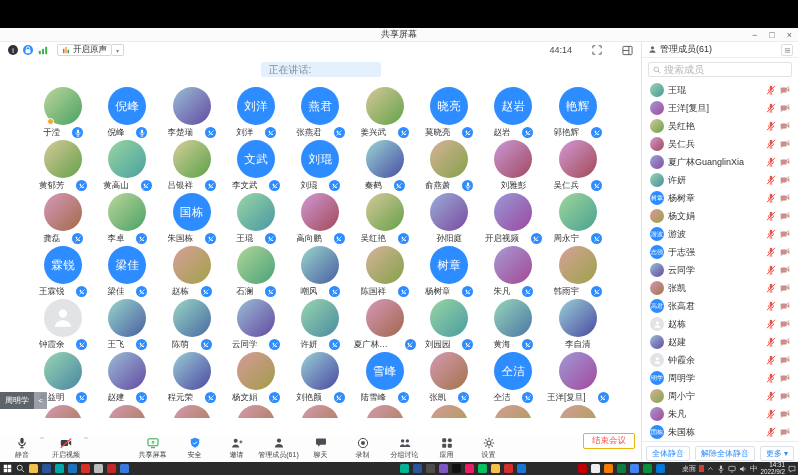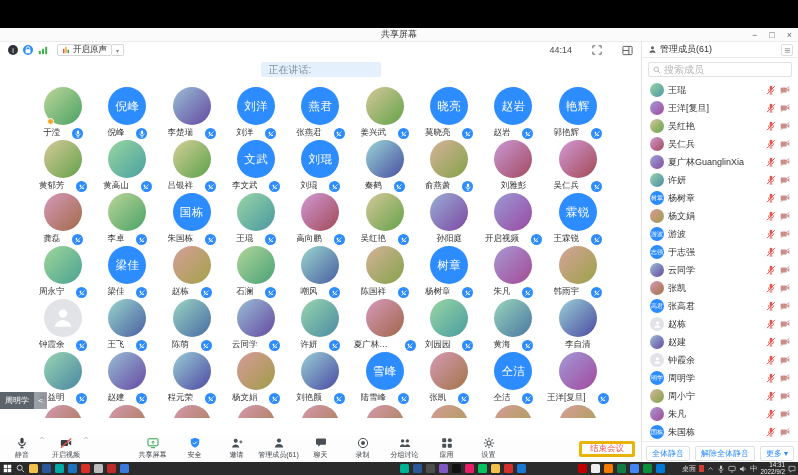--- a/index.html
+++ b/index.html
@@ -27,37 +27,37 @@
   .banner{position:absolute;top:20px;left:50%;transform:translateX(-50%);width:120px;height:15px;background:#e4f1fd;border-radius:2px;display:flex;align-items:center;padding-left:8px}
   .banner span{font-size:10px;color:#7d8b99}
   
   .grid{position:absolute;top:44px;left:31px;width:579px;height:332px;display:grid;grid-template-columns:repeat(9,1fr);grid-auto-rows:53px;overflow:hidden}
   .tile{display:flex;flex-direction:column;align-items:center;justify-content:flex-start;padding-top:1px}
   .av{width:38px;height:38px;border-radius:50%;position:relative;display:flex;align-items:center;justify-content:center;overflow:visible;flex:none}
   .av.txt{background:#2d8cff;color:#fff;font-size:11.5px;letter-spacing:.5px}
   .av.gray{background:#e1e3e6}
   .av .person-g{width:24px;height:24px;color:#fff}
   .statusdot{position:absolute;left:3px;bottom:0;width:7px;height:7px;border-radius:50%;background:#f5a623;border:1px solid #fff}
-  .nmrow{margin-top:2px;display:flex;align-items:flex-end;gap:12px;max-width:62px}
+  .nmrow{margin-top:2px;display:flex;align-items:flex-start;gap:12px;max-width:62px}
   .nm{font-size:8.5px;color:#333;white-space:nowrap;overflow:hidden;text-overflow:ellipsis;max-width:50px}
   .badge{width:11px;height:11px;border-radius:50%;background:#2d8cff;display:inline-flex;align-items:center;justify-content:center;flex:none}
   .badge .ic{width:8px;height:8px;color:#fff}
   
   .mini{position:absolute;left:0;top:350px;height:17px;display:flex}
   .mini .label{background:rgba(72,78,86,.88);color:#fff;font-size:8px;display:flex;align-items:center;padding:0 5px;max-width:56px;white-space:nowrap;overflow:hidden;text-overflow:ellipsis}
   .mini .collapse{width:13px;background:rgba(141,147,156,.88);color:#fff;font-size:8px;display:flex;align-items:center;justify-content:center}
   
   .btoolbar{position:absolute;bottom:0;left:0;width:100%;height:26px;background:#fdfdfd}
   .bt-left{position:absolute;left:5px;bottom:2px;display:flex;gap:4px}
   .bt-item{display:flex;flex-direction:column;align-items:center;width:34px;cursor:default}
   .bt-item .ic{width:12px;height:12px}
   .bt-item .lbl{font-size:7px;color:#3a3f45;margin-top:1px;white-space:nowrap}
   .chev{font-size:6px;color:#999;align-self:flex-start;margin-top:-2px}
   .bt-center{position:absolute;left:50%;transform:translateX(-50%);bottom:2px;display:flex;gap:8px}
-  .end-btn{position:absolute;right:6px;bottom:5px;height:16px;padding:0 8px;border:3px solid #eab308;border-radius:2px;background:#fff;color:#f2574d;font-size:8.5px;display:flex;align-items:center}
+  .end-btn{position:absolute;right:6px;bottom:13px;height:16px;padding:0 8px;border:1px solid #eab308;border-radius:2px;background:#fff;color:#f2574d;font-size:8.5px;display:flex;align-items:center}
   
   .sb-header{height:16px;display:flex;align-items:center;gap:3px;padding:0 6px;border-bottom:1px solid #ececec;position:relative}
   .sb-header .ttl{font-size:9px;color:#333}
   .sb-menu{position:absolute;right:5px;top:2px;width:12px;height:12px;border:1px solid #ddd;border-radius:2px;display:flex;align-items:center;justify-content:center;color:#888}
   .sb-menu .ic{width:7px;height:7px}
   .sb-search{margin:4px 6px;height:15px;border:1px solid #e2e2e2;border-radius:2px;background:#fff;display:flex;align-items:center;padding:0 4px;gap:3px}
   .sb-search input{border:none;outline:none;flex:1;font-size:10px;color:#333;background:transparent;min-width:0}
   .sb-search input::placeholder{color:#b6b6b6}
   .sb-list{height:360px;overflow:hidden}
   .mrow{height:18px;display:flex;align-items:center;gap:4px;padding:0 8px}
@@ -515,39 +515,39 @@
                 <span class="ic">
                   <svg viewBox="0 0 12 12">
                     <path d="M3.1 2.1 C2.1 3.1 2.3 5 4.3 7 C6.3 9 8.3 9.5 9.3 8.5 L8.1 6.6 L6.7 7 C5.7 6.6 4.9 5.8 4.5 4.8 L5.1 3.4 Z" fill="currentColor"></path>
                     <path d="M2 10 L10 2" stroke="currentColor" stroke-width="1"></path>
                   </svg>
                 </span>
               </span>
             </div>
           </div>
           <div class="tile">
+            <div class="av" style="background:linear-gradient(135deg,hsl(114,42%,72%),hsl(169,38%,46%))"></div>
+            <div class="nmrow">
+              <span class="nm">周永宁</span>
+              <span class="badge">
+                <span class="ic">
+                  <svg viewBox="0 0 12 12">
+                    <path d="M3.1 2.1 C2.1 3.1 2.3 5 4.3 7 C6.3 9 8.3 9.5 9.3 8.5 L8.1 6.6 L6.7 7 C5.7 6.6 4.9 5.8 4.5 4.8 L5.1 3.4 Z" fill="currentColor"></path>
+                    <path d="M2 10 L10 2" stroke="currentColor" stroke-width="1"></path>
+                  </svg>
+                </span>
+              </span>
+            </div>
+          </div>
+          <div class="tile">
             <div class="av txt">
               <span>霖锐</span>
             </div>
             <div class="nmrow">
               <span class="nm">王霖锐</span>
-              <span class="badge">
-                <span class="ic">
-                  <svg viewBox="0 0 12 12">
-                    <path d="M3.1 2.1 C2.1 3.1 2.3 5 4.3 7 C6.3 9 8.3 9.5 9.3 8.5 L8.1 6.6 L6.7 7 C5.7 6.6 4.9 5.8 4.5 4.8 L5.1 3.4 Z" fill="currentColor"></path>
-                    <path d="M2 10 L10 2" stroke="currentColor" stroke-width="1"></path>
-                  </svg>
-                </span>
-              </span>
-            </div>
-          </div>
-          <div class="tile">
-            <div class="av" style="background:linear-gradient(135deg,hsl(114,42%,72%),hsl(169,38%,46%))"></div>
-            <div class="nmrow">
-              <span class="nm">周永宁</span>
               <span class="badge">
                 <span class="ic">
                   <svg viewBox="0 0 12 12">
                     <path d="M3.1 2.1 C2.1 3.1 2.3 5 4.3 7 C6.3 9 8.3 9.5 9.3 8.5 L8.1 6.6 L6.7 7 C5.7 6.6 4.9 5.8 4.5 4.8 L5.1 3.4 Z" fill="currentColor"></path>
                     <path d="M2 10 L10 2" stroke="currentColor" stroke-width="1"></path>
                   </svg>
                 </span>
               </span>
             </div>
           </div>

